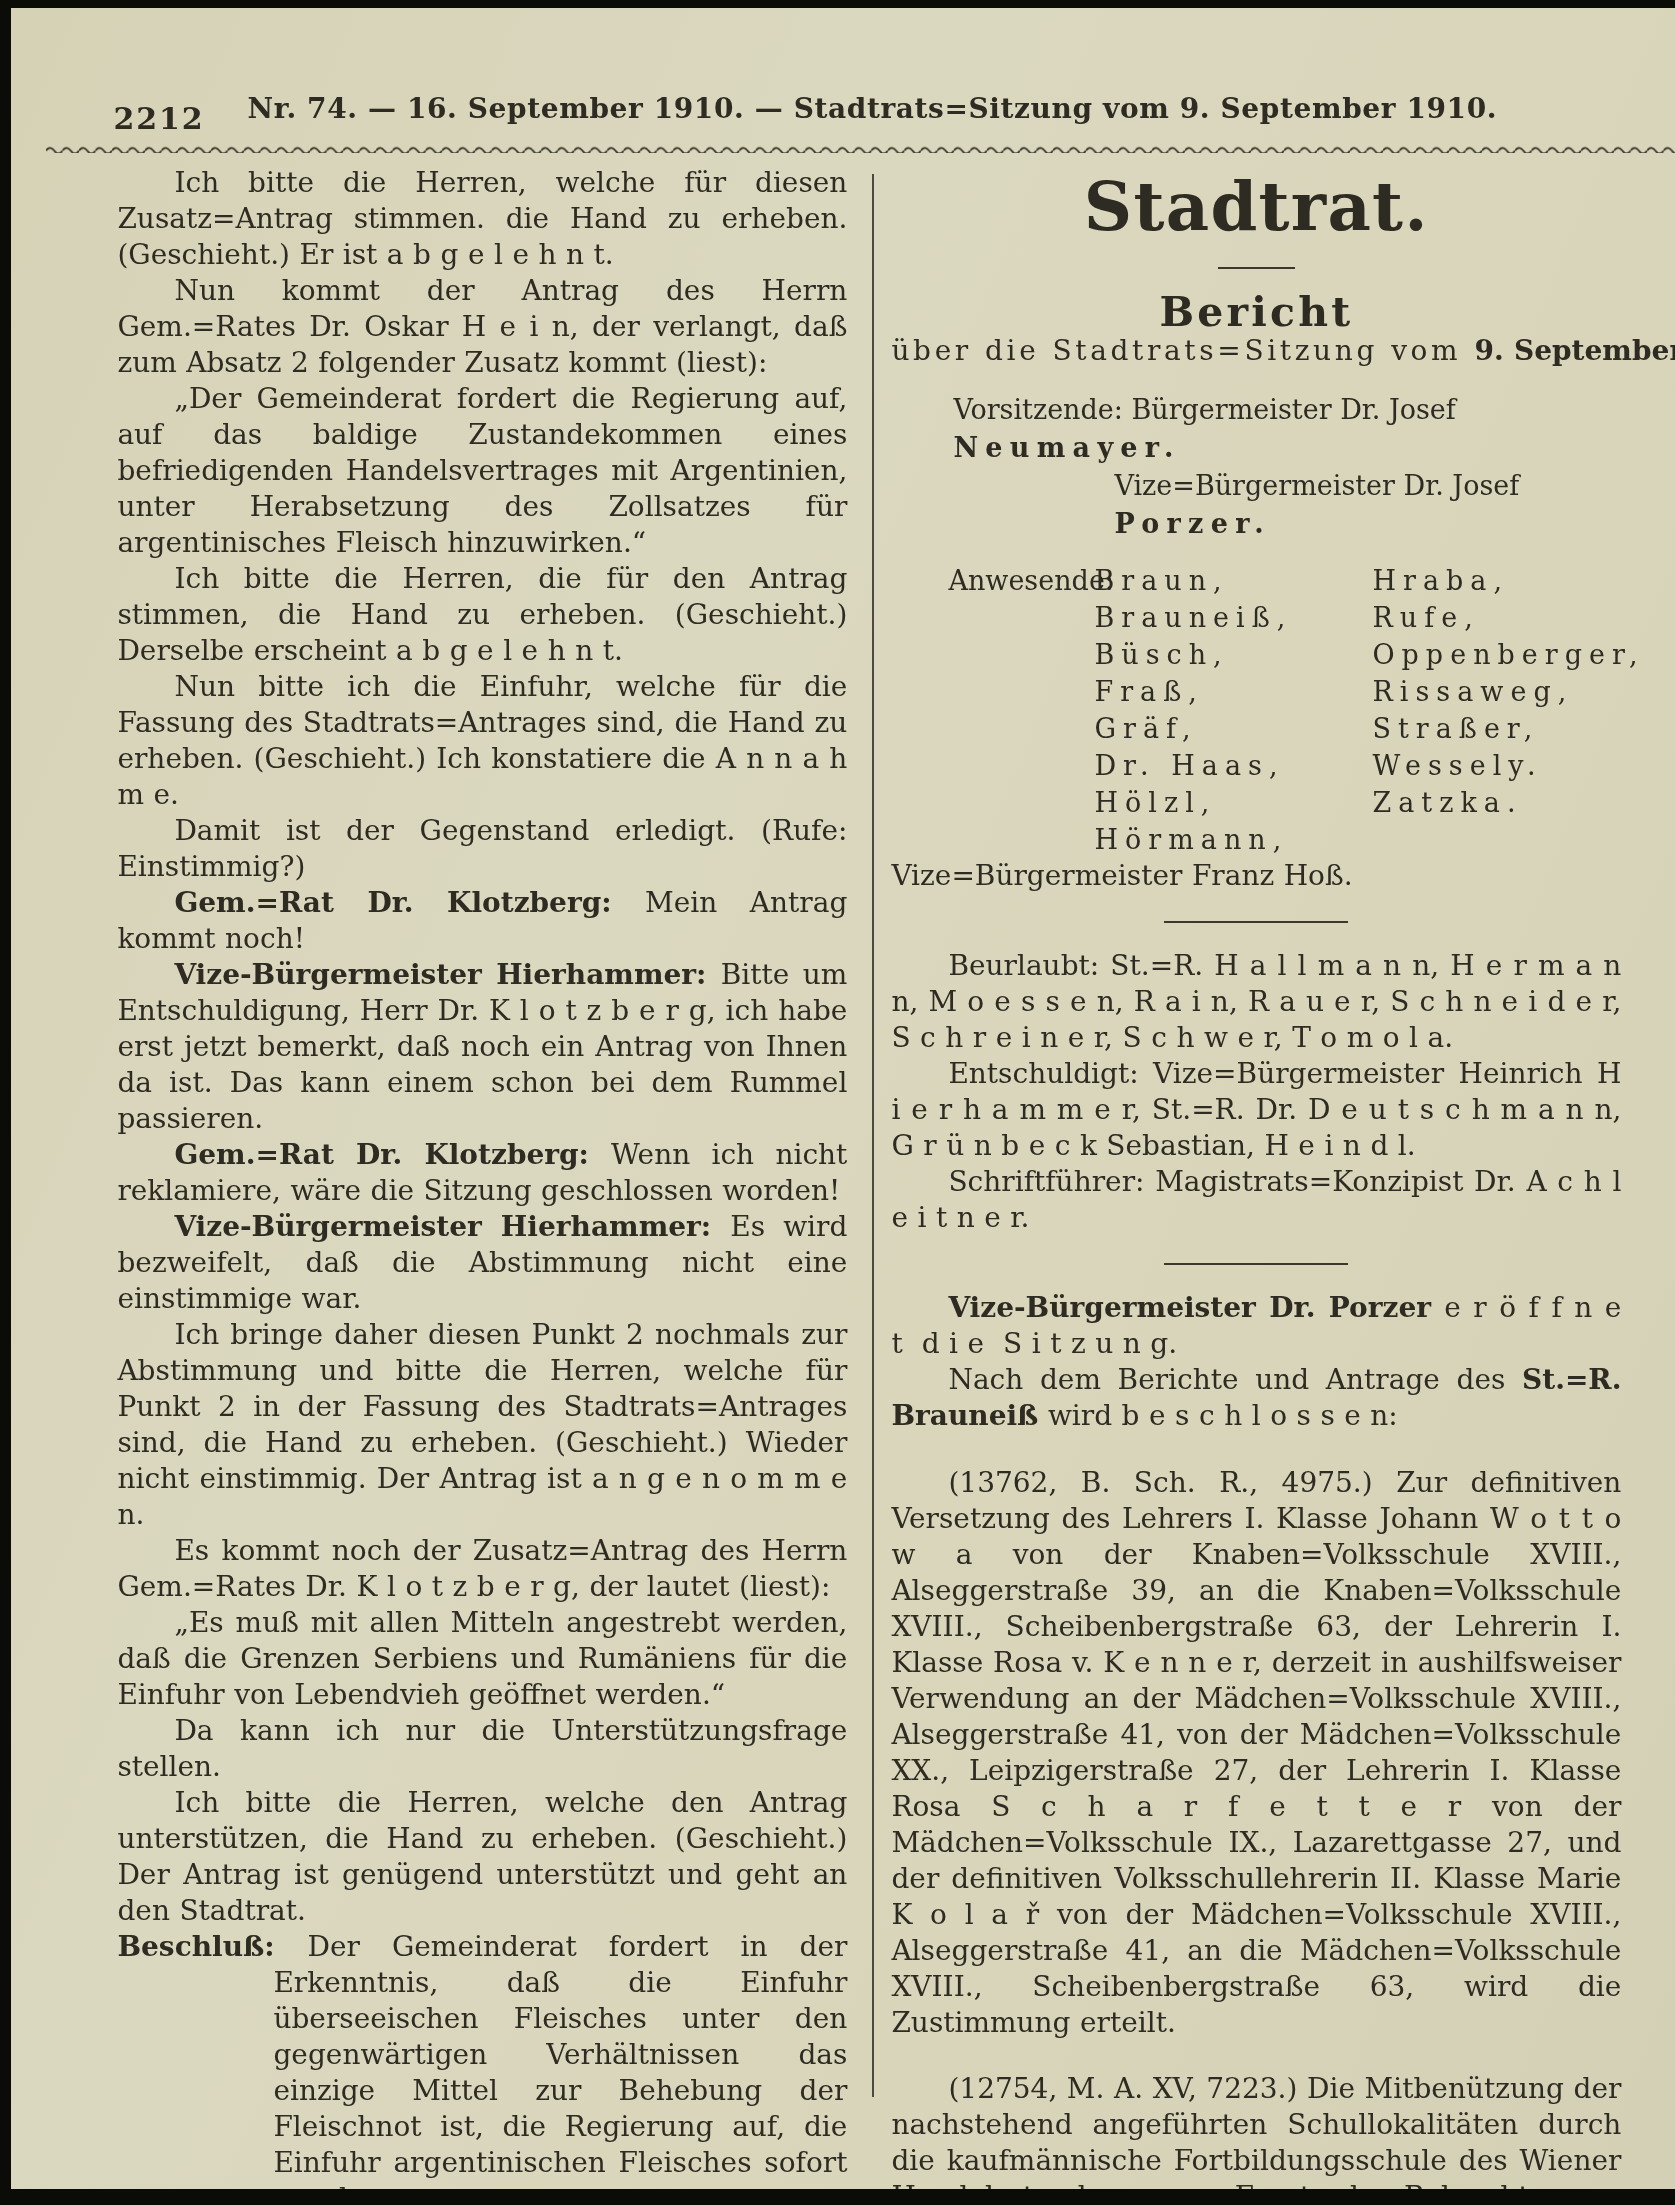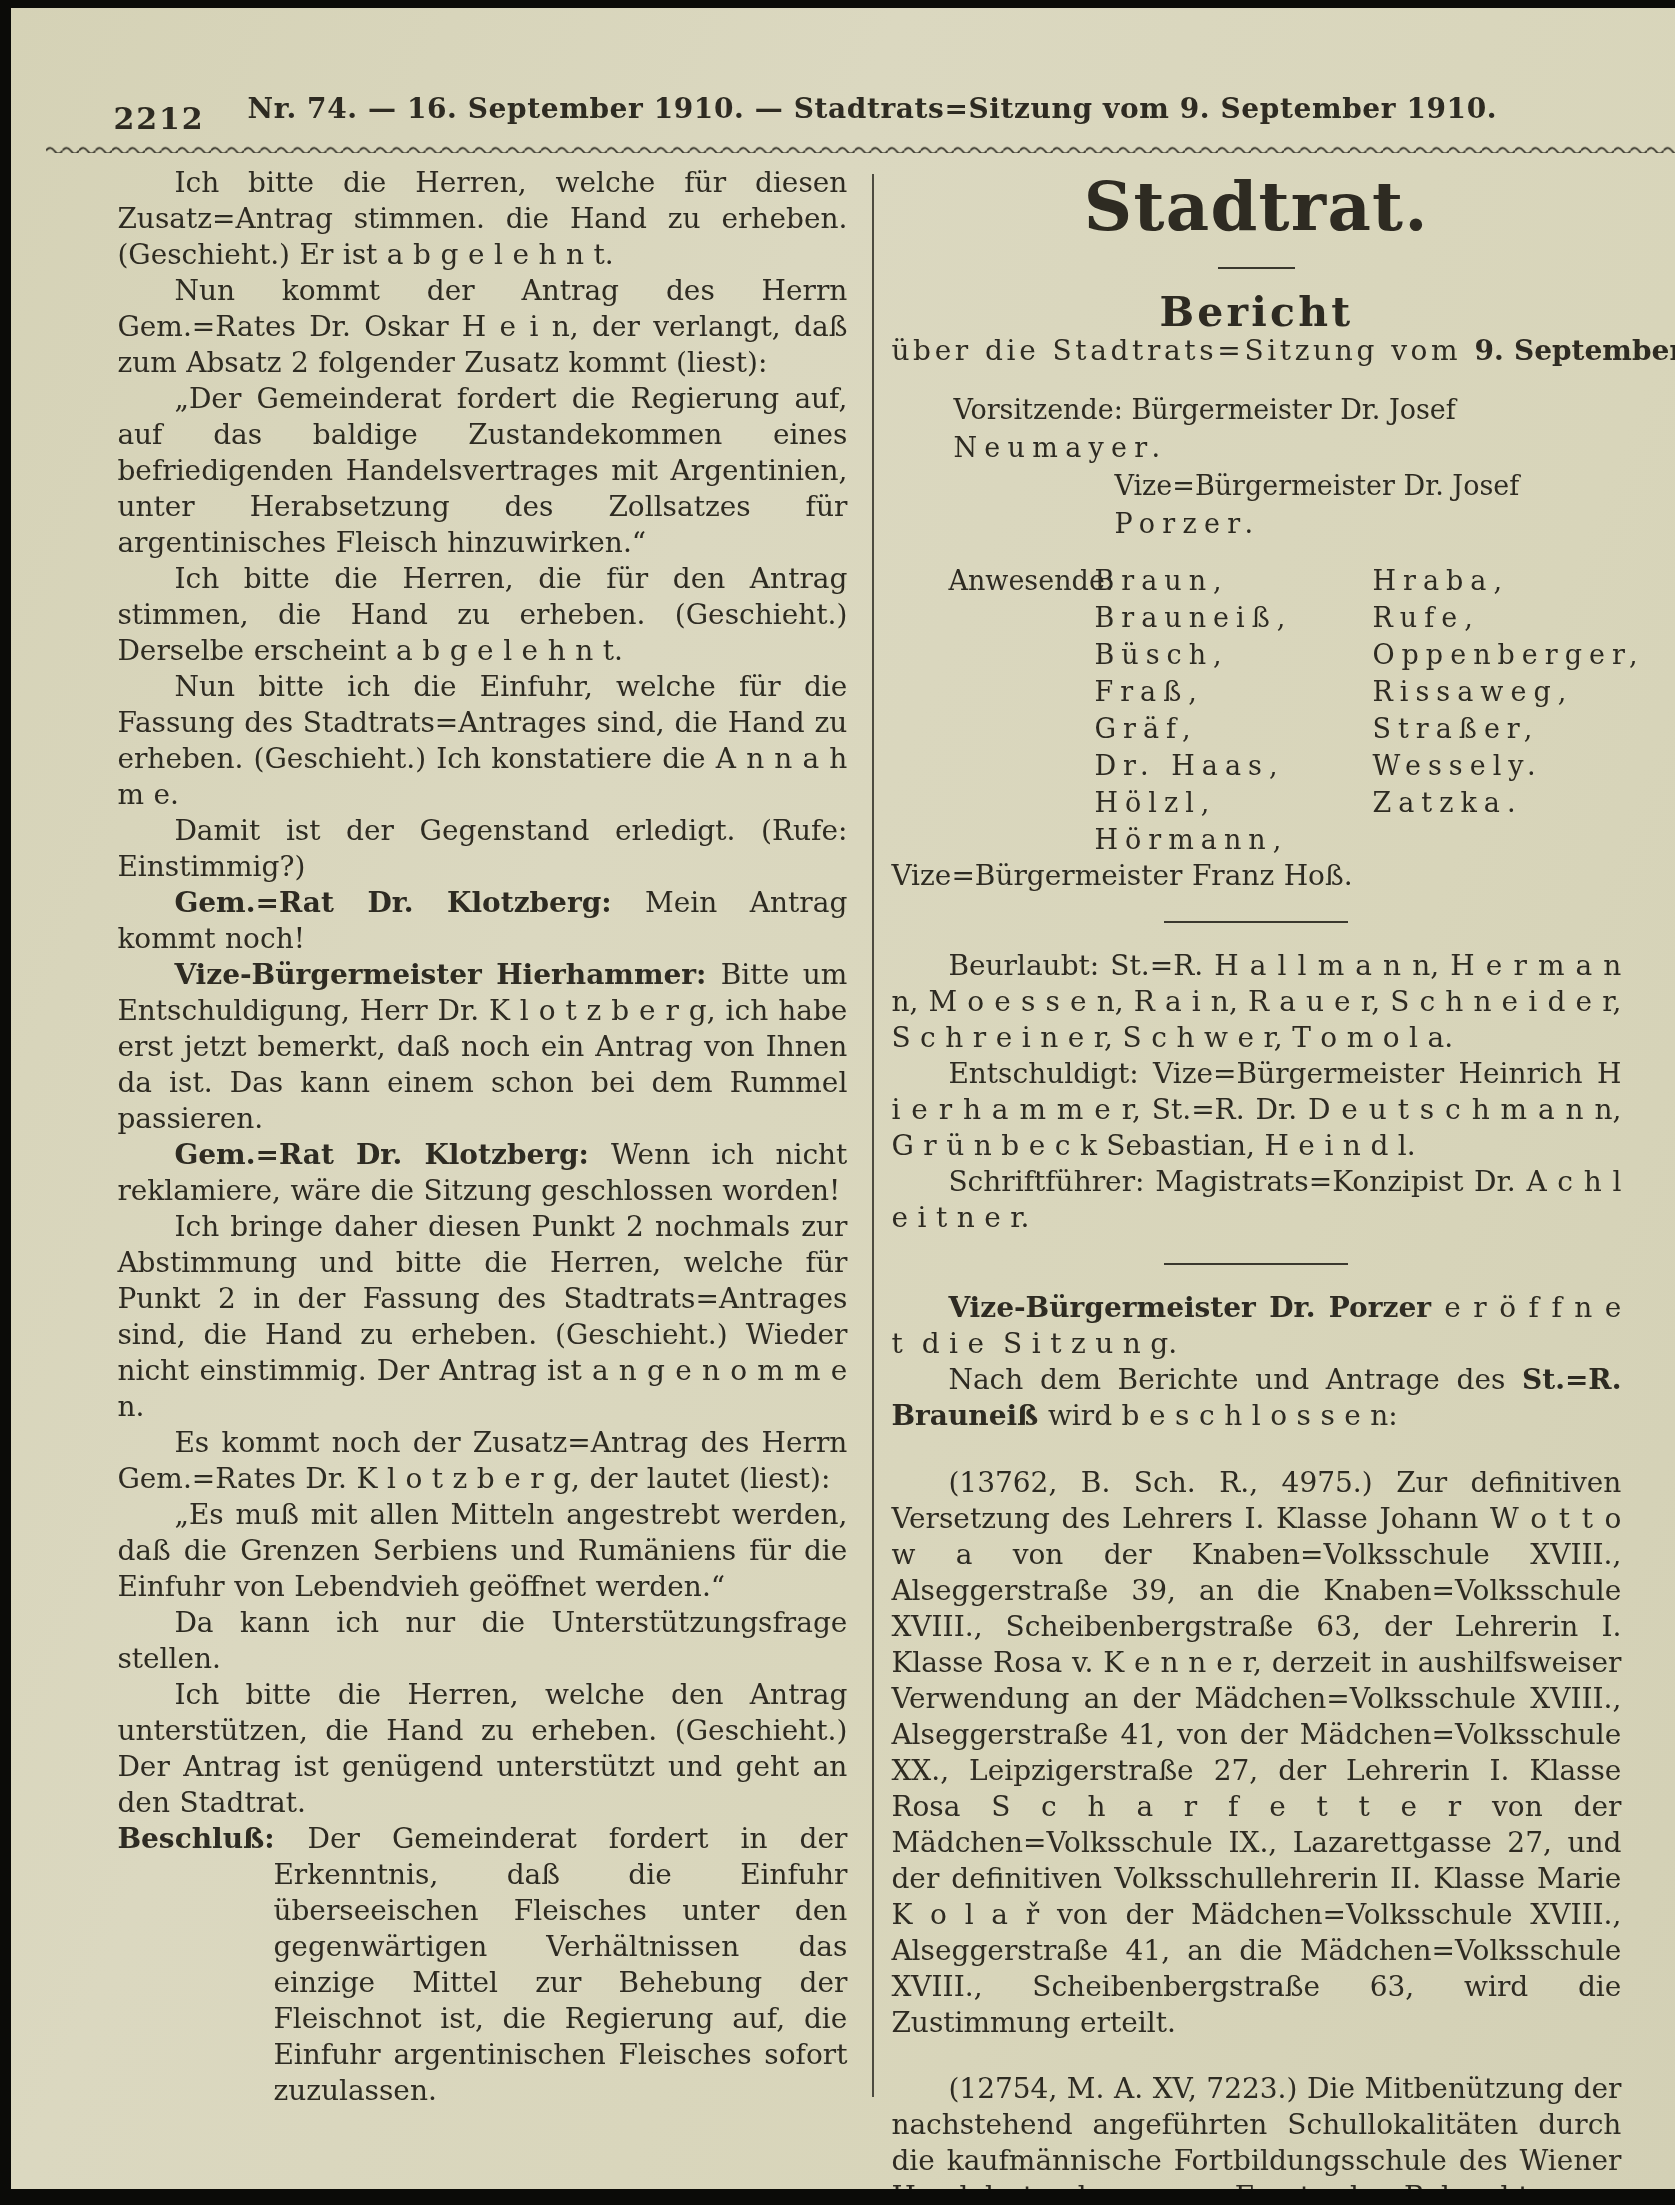--- a/index.html
+++ b/index.html
@@ -44,21 +44,21 @@
   
   .rc-title{font-size:67px;line-height:71px;font-weight:700;text-align:center;margin:11px;letter-spacing:1.3px;}
   .rule-short{width:77px;height:2.5px;background:#3a382e;margin:25.4px auto 21.6px auto;}
   .rule-short2{width:184px;height:1.9px;background:#3a382e;margin:27px auto 25.4px auto;}
   .rc-bericht{font-size:41px;line-height:42px;font-weight:700;text-align:center;margin:0;letter-spacing:3.2px;}
   .rc-subtitle{font-size:28px;margin:19px 0 0 0;text-align:center;white-space:nowrap;}
   .rc-subtitle .sperr{letter-spacing:0.13em;}
   .rc-chair{font-size:27px;line-height:38px;margin:21.6px 0 0 0;}
   .rc-chair .l1{padding-left:62px;}
   .rc-chair .l2{padding-left:223px;}
-  .sperr-name{letter-spacing:0.27em;}
+  .sperr-name{letter-spacing:0.27em;font-weight:bold;}
 
   .attendees{display:flex;margin-top:19px;font-size:27px;line-height:37px;}
   .att-label{width:146px;margin-left:57px;flex:none;}
   .att-col1{width:278px;flex:none;letter-spacing:0.26em;}
   .att-col2{flex:1;letter-spacing:0.26em;}
   .att-footer{font-size:27px;margin:2.5px 0 0 230px;}
 
   .absent{margin-top:0;}
 </style>
 </head>
@@ -84,20 +84,21 @@
     <div>
         <p class="p-indent">Ich bitte die Herren, welche für diesen Zusatz=Antrag stimmen. die Hand zu erheben. (Geschieht.) Er ist a b g e l e h n t.</p>
         <p class="p-indent">Nun kommt der Antrag des Herrn Gem.=Rates Dr. Oskar H e i n, der verlangt, daß zum Absatz 2 folgender Zusatz kommt (liest):</p>
         <p class="p-indent">„Der Gemeinderat fordert die Regierung auf, auf das baldige Zustandekommen eines befriedigenden Handelsvertrages mit Argentinien, unter Herabsetzung des Zollsatzes für argentinisches Fleisch hinzuwirken.“</p>
         <p class="p-indent">Ich bitte die Herren, die für den Antrag stimmen, die Hand zu erheben. (Geschieht.) Derselbe erscheint a b g e l e h n t.</p>
         <p class="p-indent">Nun bitte ich die Einfuhr, welche für die Fassung des Stadtrats=Antrages sind, die Hand zu erheben. (Geschieht.) Ich konstatiere die A n n a h m e.</p>
         <p class="p-indent">Damit ist der Gegenstand erledigt. (Rufe: Einstimmig?)</p>
         <p class="p-indent"><b>Gem.=Rat Dr. Klotzberg: </b>Mein Antrag kommt noch!</p>
         <p class="p-indent"><b>Vize-Bürgermeister Hierhammer: </b>Bitte um Entschuldigung, Herr Dr. K l o t z b e r g, ich habe erst jetzt bemerkt, daß noch ein Antrag von Ihnen da ist. Das kann einem schon bei dem Rummel passieren.</p>
         <p class="p-indent"><b>Gem.=Rat Dr. Klotzberg: </b>Wenn ich nicht reklamiere, wäre die Sitzung geschlossen worden!</p>
+        <p class="p-indent"><b>Vize-Bürgermeister Hierhammer: </b>Es wird bezweifelt, daß die Abstimmung nicht eine einstimmige war.</p>
         <p class="p-indent">Ich bringe daher diesen Punkt 2 nochmals zur Abstimmung und bitte die Herren, welche für Punkt 2 in der Fassung des Stadtrats=Antrages sind, die Hand zu erheben. (Geschieht.) Wieder nicht einstimmig. Der Antrag ist a n g e n o m m e n.</p>
         <p class="p-indent">Es kommt noch der Zusatz=Antrag des Herrn Gem.=Rates Dr. K l o t z b e r g, der lautet (liest):</p>
         <p class="p-indent">„Es muß mit allen Mitteln angestrebt werden, daß die Grenzen Serbiens und Rumäniens für die Einfuhr von Lebendvieh geöffnet werden.“</p>
         <p class="p-indent">Da kann ich nur die Unterstützungsfrage stellen.</p>
         <p class="p-indent">Ich bitte die Herren, welche den Antrag unterstützen, die Hand zu erheben. (Geschieht.) Der Antrag ist genügend unterstützt und geht an den Stadtrat.</p>
         <p class="p-hang"><b>Beschluß: </b>Der Gemeinderat fordert in der Erkenntnis, daß die Einfuhr überseeischen Fleisches unter den gegenwärtigen Verhältnissen das einzige Mittel zur Behebung der Fleischnot ist, die Regierung auf, die Einfuhr argentinischen Fleisches sofort zuzulassen.</p>
       </div>
 
   </div>
 

